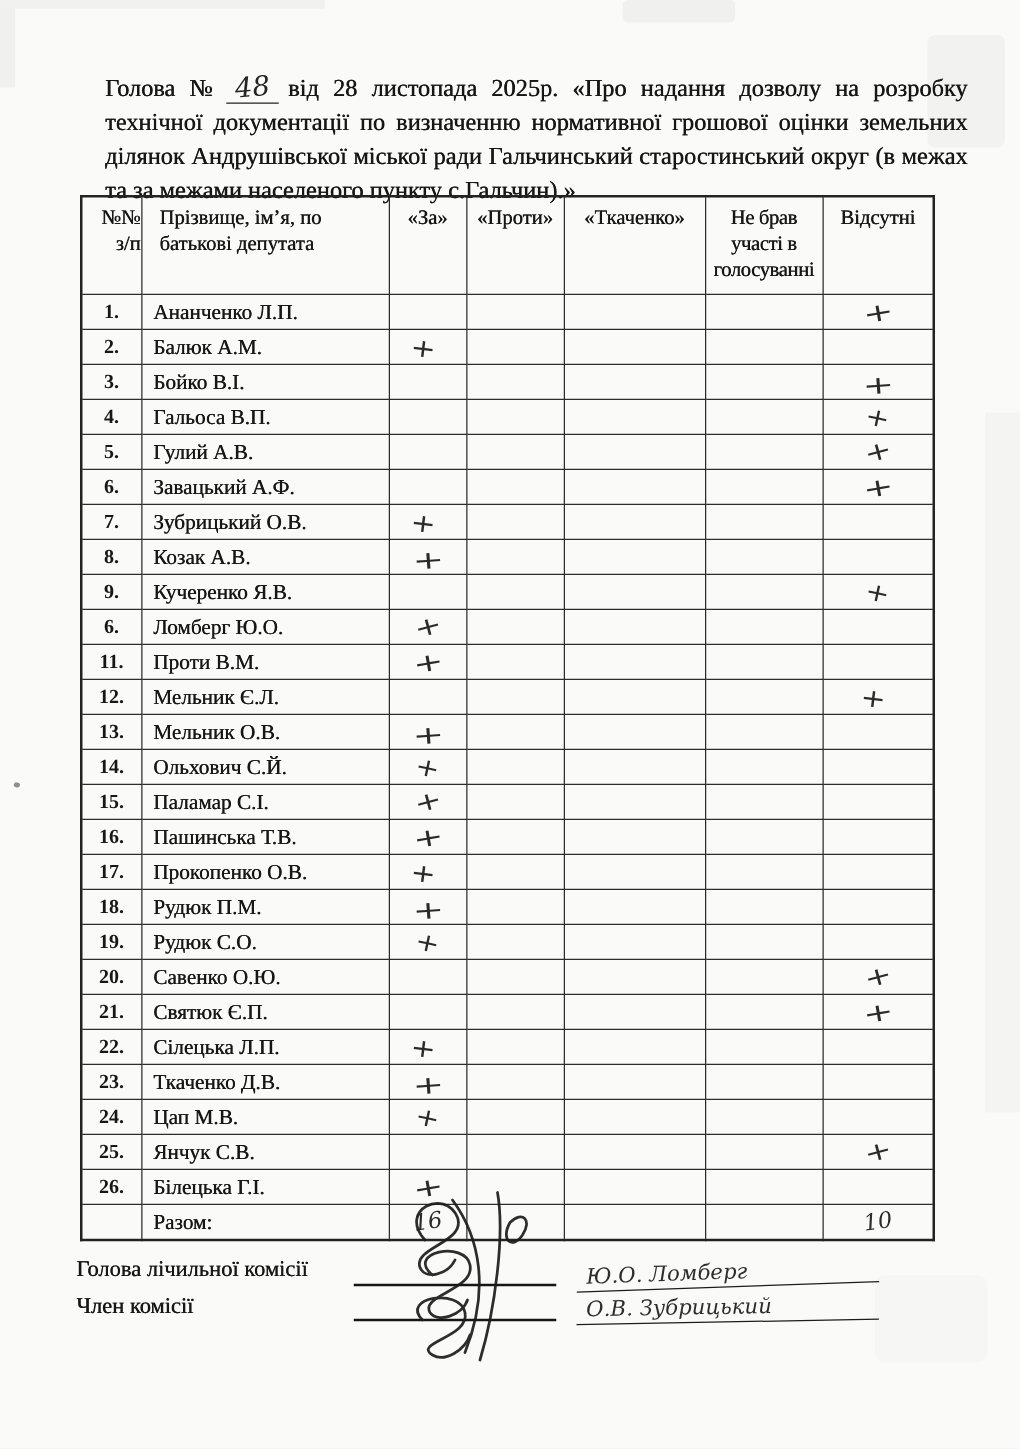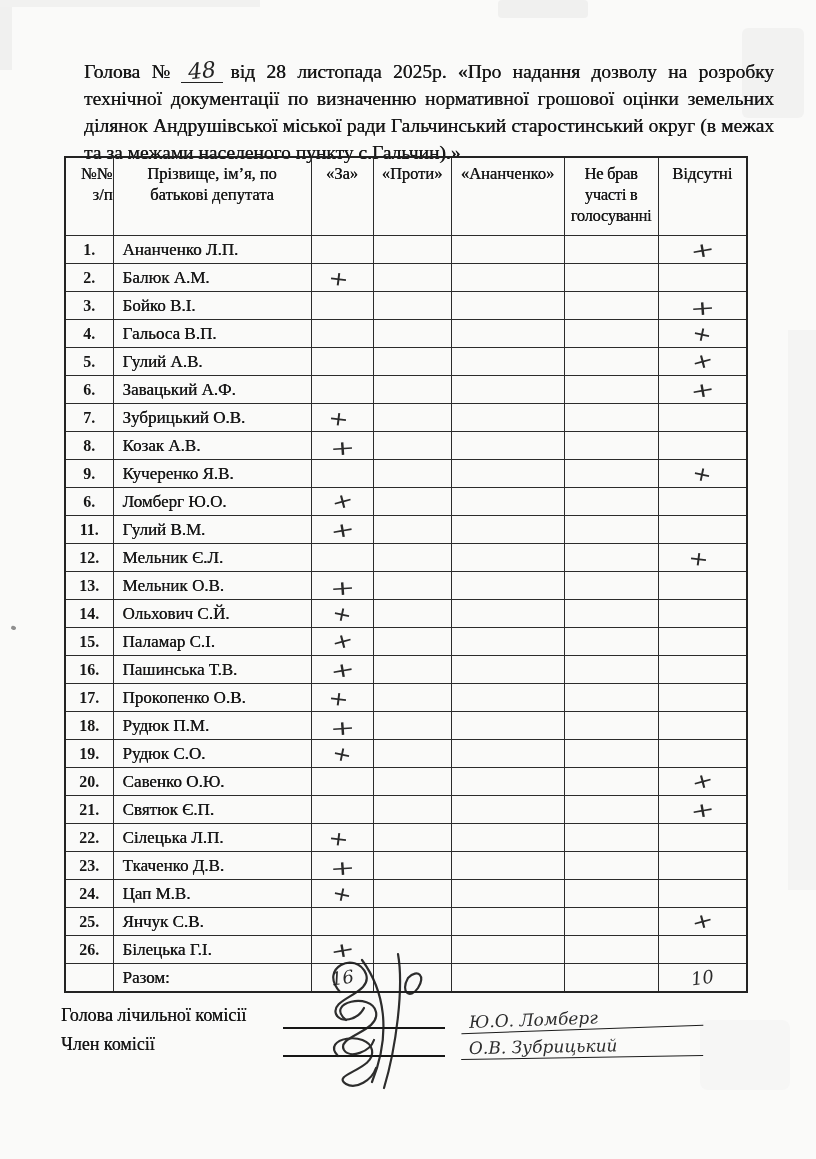--- a/index.html
+++ b/index.html
@@ -42,21 +42,21 @@
   .vote-table th,.vote-table td{
     border:1.6px solid #2c2c2c;padding:0;overflow:hidden;
   }
   .vote-table{border:2.5px solid #232323;}
   .vote-table thead th{
     height:72px;vertical-align:top;font-weight:normal;
     font-size:16.5px;line-height:21px;padding-top:5px;
     text-shadow:0.3px 0 0 currentColor;
   }
   th.h-num{text-align:right;padding-left:7px;}
-  th.h-name{text-align:center;padding:5px 14px 0 14px;}
+  th.h-name{text-align:left;padding:5px 14px 0 14px;}
   th.h-center{text-align:center;padding-left:2px;padding-right:2px;}
   th.h-notvote{text-align:center;padding-left:1px;padding-right:1px;letter-spacing:-0.3px;}
   .vote-table tbody td{height:27px;}
   td.num{
     text-align:center;font-weight:bold;font-size:16px;
   }
   td.name{
     padding-left:9px;font-size:17px;text-shadow:0.3px 0 0 currentColor;margin-top:24px;
   }
   td.vote{text-align:center;}
@@ -122,21 +122,21 @@
         <col style="width:113px">
         <col style="width:94px">
       <col style="width:89px">
     </colgroup>
     <thead>
       <tr>
         <th class="h-num">№№ з/п</th>
         <th class="h-name">Прізвище, ім’я, по батькові депутата</th>
         <th class="h-center">«За»</th>
         <th class="h-center">«Проти»</th>
-        <th class="h-center">«Ананченко»</th>
+        <th class="h-center">«Ткаченко»</th>
         <th class="h-notvote">Не брав участі в голосуванні</th>
         <th class="h-center">Відсутні</th>
       </tr>
     </thead>
     <tbody>
         <tr>
           <td class="num">1.</td>
           <td class="name">Ананченко Л.П.</td>
           <td class="vote"></td>
           <td class="vote"></td>
@@ -220,21 +220,21 @@
           <td class="num">6.</td>
           <td class="name">Ломберг Ю.О.</td>
           <td class="vote"><span class="mark mv4">+</span></td>
           <td class="vote"></td>
           <td class="vote"></td>
           <td class="vote"></td>
           <td class="vote"></td>
         </tr>
         <tr>
           <td class="num">11.</td>
-          <td class="name">Гулий В.М.</td>
+          <td class="name">Проти В.М.</td>
           <td class="vote"><span class="mark mv0">+</span></td>
           <td class="vote"></td>
           <td class="vote"></td>
           <td class="vote"></td>
           <td class="vote"></td>
         </tr>
         <tr>
           <td class="num">12.</td>
           <td class="name">Мельник Є.Л.</td>
           <td class="vote"></td>

